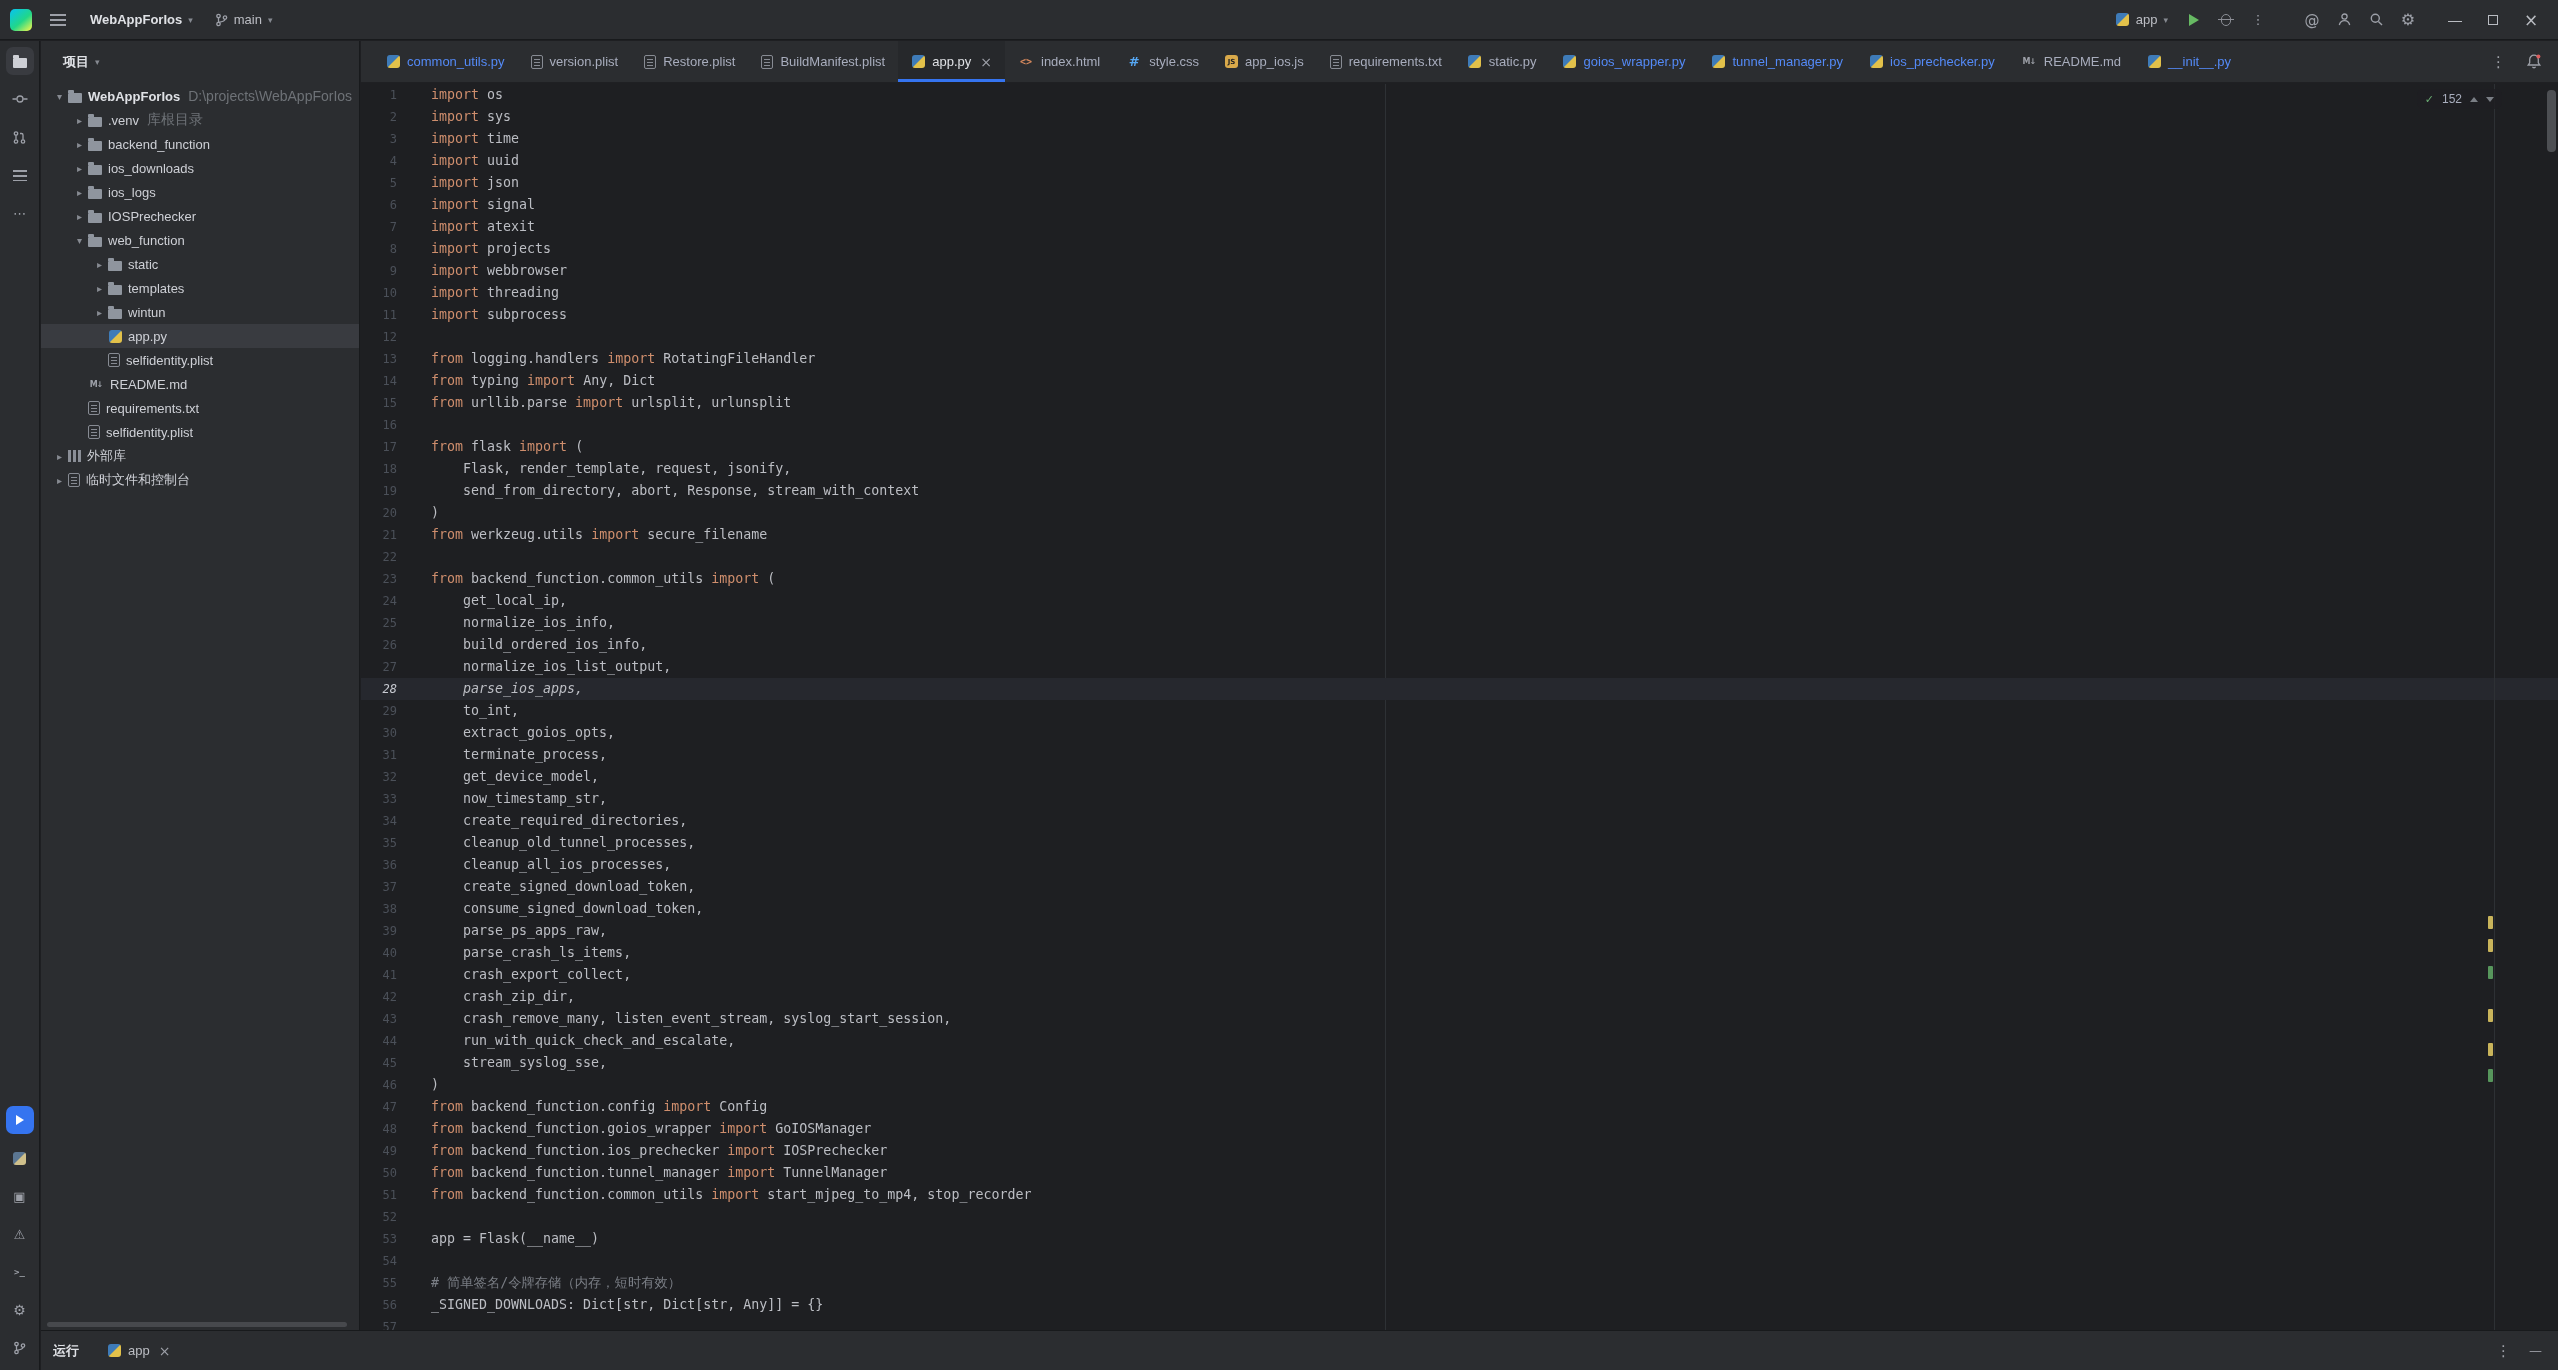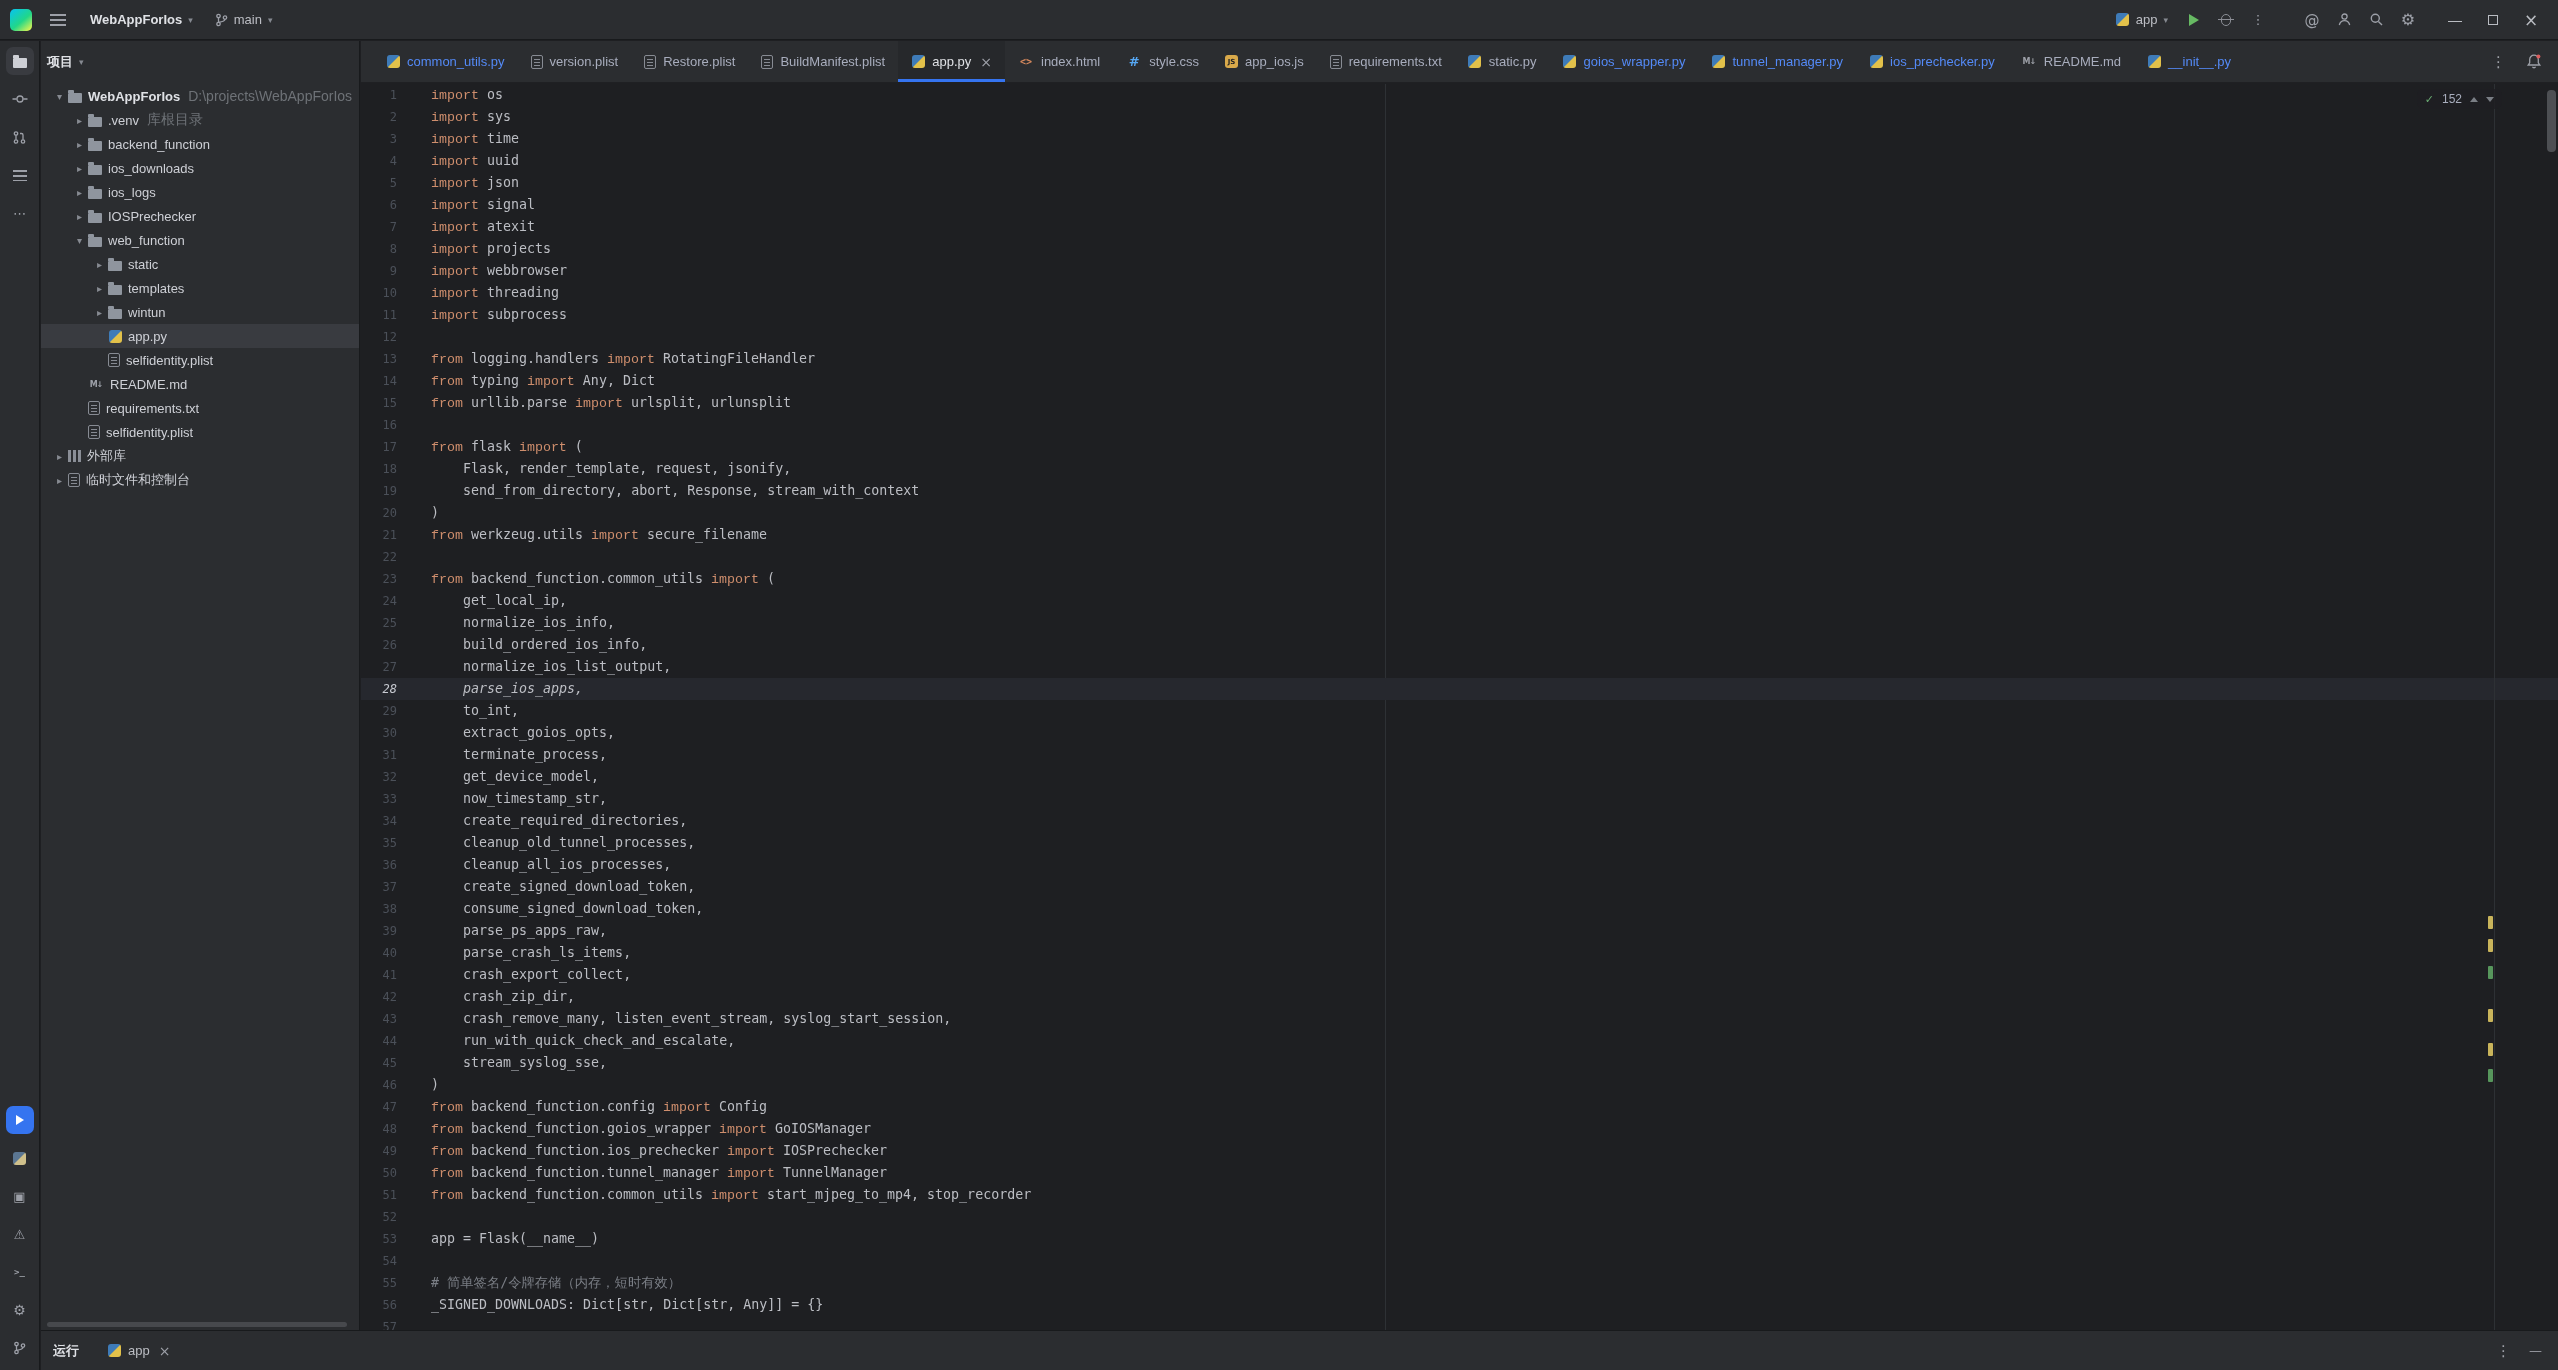--- a/index.html
+++ b/index.html
@@ -36,21 +36,21 @@
   .ab-btn.active{background:#393b40;}
   .ab-btn.run-active{background:#3574f0;}
   .ab-spacer{margin-top:auto;}
   .mini-folder{position:relative;width:14px;height:10px;background:#ced0d6;border-radius:1px;margin-top:3px;}
   .mini-folder::before{content:"";position:absolute;top:-3px;left:0;width:6px;height:3px;background:#ced0d6;border-radius:1px 1px 0 0;}
   .bars{width:14px;height:11px;background:repeating-linear-gradient(#9da0a8 0 2px,transparent 2px 5px);}
   .term-glyph{font:bold 9px "DejaVu Sans Mono",monospace;color:#9da0a8;}
 
   
   .project-panel{position:absolute;left:41px;top:41px;width:319px;bottom:40px;background:#2b2d30;border-right:1px solid #181a1c;}
-  .pp-header{height:41px;display:flex;align-items:center;padding-left:6px;gap:6px;color:#dfe1e5;font-weight:bold;}
+  .pp-header{height:41px;display:flex;align-items:center;padding-left:22px;gap:6px;color:#dfe1e5;font-weight:bold;}
   .pp-tree{position:absolute;top:43px;left:0;right:0;bottom:12px;overflow:hidden;}
   .trow{height:24px;display:flex;align-items:center;white-space:nowrap;color:#ced0d6;}
   .trow.sel{background:#393b40;}
   .chev{width:17px;flex:none;text-align:center;font-size:10px;color:#868a91;font-family:"DejaVu Sans",sans-serif;}
   .tl{margin-left:6px;}
   .tl.b{font-weight:bold;color:#dfe1e5;}
   .ann{margin-left:8px;color:#6e7277;font-size:14px;}
   .panel-hscroll{position:absolute;left:6px;bottom:3px;width:300px;height:5px;border-radius:3px;background:#47494d;}
 
   
@@ -81,21 +81,21 @@
   .kebab{color:#9da0a8;font-size:15px;}
 
   
   .editor{position:absolute;left:361px;top:84px;right:0;bottom:40px;background:#1e1f22;overflow:hidden;}
   .code-lines{position:absolute;left:0;top:0;right:0;}
   .cl{height:22px;display:flex;align-items:center;white-space:pre;font:13.3px/22px "DejaVu Sans Mono",monospace;}
   .cl.cur{background:#26282e;font-style:italic;}
   .ln{width:36px;flex:none;text-align:right;color:#4b5059;font-size:12px;font-family:"DejaVu Sans Mono",monospace;}
   .cl.cur .ln{color:#c8cbd2;}
   .ct{margin-left:34px;}
-  .s-k{color:#cf8e6d;font-family:Liberation Mono, monospace;}
+  .s-k{color:#cf8e6d;}
   .s-p{color:#bcbec4;}
   .s-c{color:#7a7e85;}
   .wrap-guide{position:absolute;left:1024px;top:0;bottom:0;width:1px;background:#2e3135;}
   .right-guide{position:absolute;right:63px;top:0;bottom:0;width:1px;background:#2e3135;}
   .insp{position:absolute;right:56px;top:5px;display:flex;align-items:center;gap:8px;color:#9da0a8;font-size:12px;background:rgba(30,31,34,.85);border-radius:6px;padding:3px 8px;}
   .insp .count{color:#a8adbd;}
   .tri-up{width:0;height:0;border-bottom:5px solid #7a7e85;border-left:4px solid transparent;border-right:4px solid transparent;}
   .tri-down{width:0;height:0;border-top:5px solid #7a7e85;border-left:4px solid transparent;border-right:4px solid transparent;}
   .vscroll{position:absolute;right:2px;top:6px;width:9px;height:62px;border-radius:4px;background:#4d4f53;}
   .stripe-mark{position:absolute;right:65px;width:5px;height:13px;border-radius:1px;}

